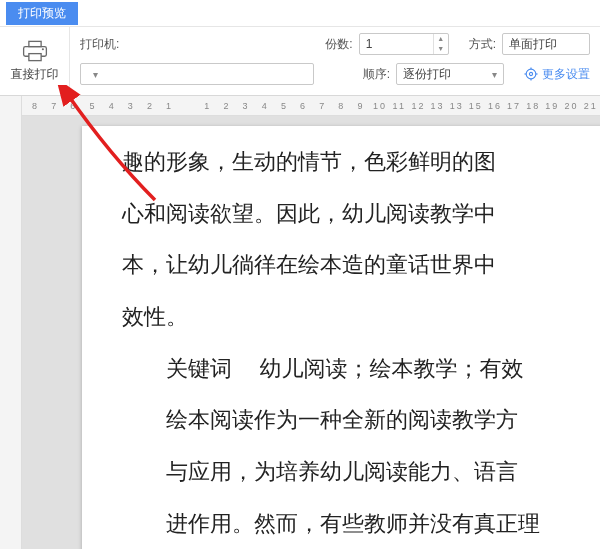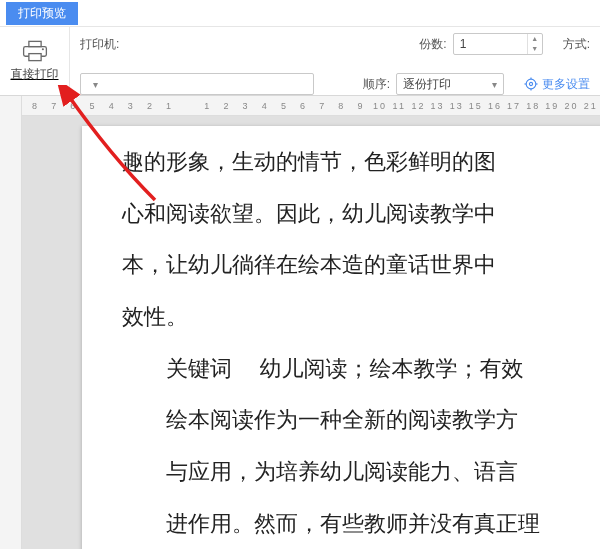--- a/index.html
+++ b/index.html
@@ -36,30 +36,29 @@
   }
   .direct-print {
     width: 70px;
     display: flex;
     flex-direction: column;
     align-items: center;
     justify-content: center;
     border-right: 1px solid #e6e6e6;
     gap: 4px;
     cursor: pointer;
-    text-decoration: underline;
   }
   .direct-print svg { width: 28px; height: 22px; }
   .direct-print-label { font-size: 12px; color: #444; }
   .settings {
     flex: 1;
     padding: 6px 10px;
     display: flex;
     flex-direction: column;
-    gap: 18px;
+    gap: 8px;
   }
   .row { display: flex; align-items: center; gap: 6px; }
   .row .label { color: #555; font-size: 12px; }
   .select {
     border: 1px solid #c9c9c9;
     border-radius: 2px;
     height: 22px;
     display: flex;
     align-items: center;
     justify-content: space-between;
@@ -187,20 +186,23 @@
       <span style="flex:1"></span>
       <span class="label">份数:</span>
       <div class="spinner" style="width:90px">
         <span style="flex:1">1</span>
         <div class="spin-btns">
           <span>▲</span>
           <span>▼</span>
         </div>
       </div>
       <span class="label" style="margin-left:14px">方式:</span>
+      <div class="select" style="width:88px">
+        <span>单面打印</span>
+      </div>
     </div>
     <div class="row">
       <div class="select" style="width:234px">
         <span class="chev">▾</span>
       </div>
       <span style="flex:1"></span>
       <span class="label">顺序:</span>
       <div class="select" style="width:108px">
         <span>逐份打印</span>
         <span class="chev">▾</span>

